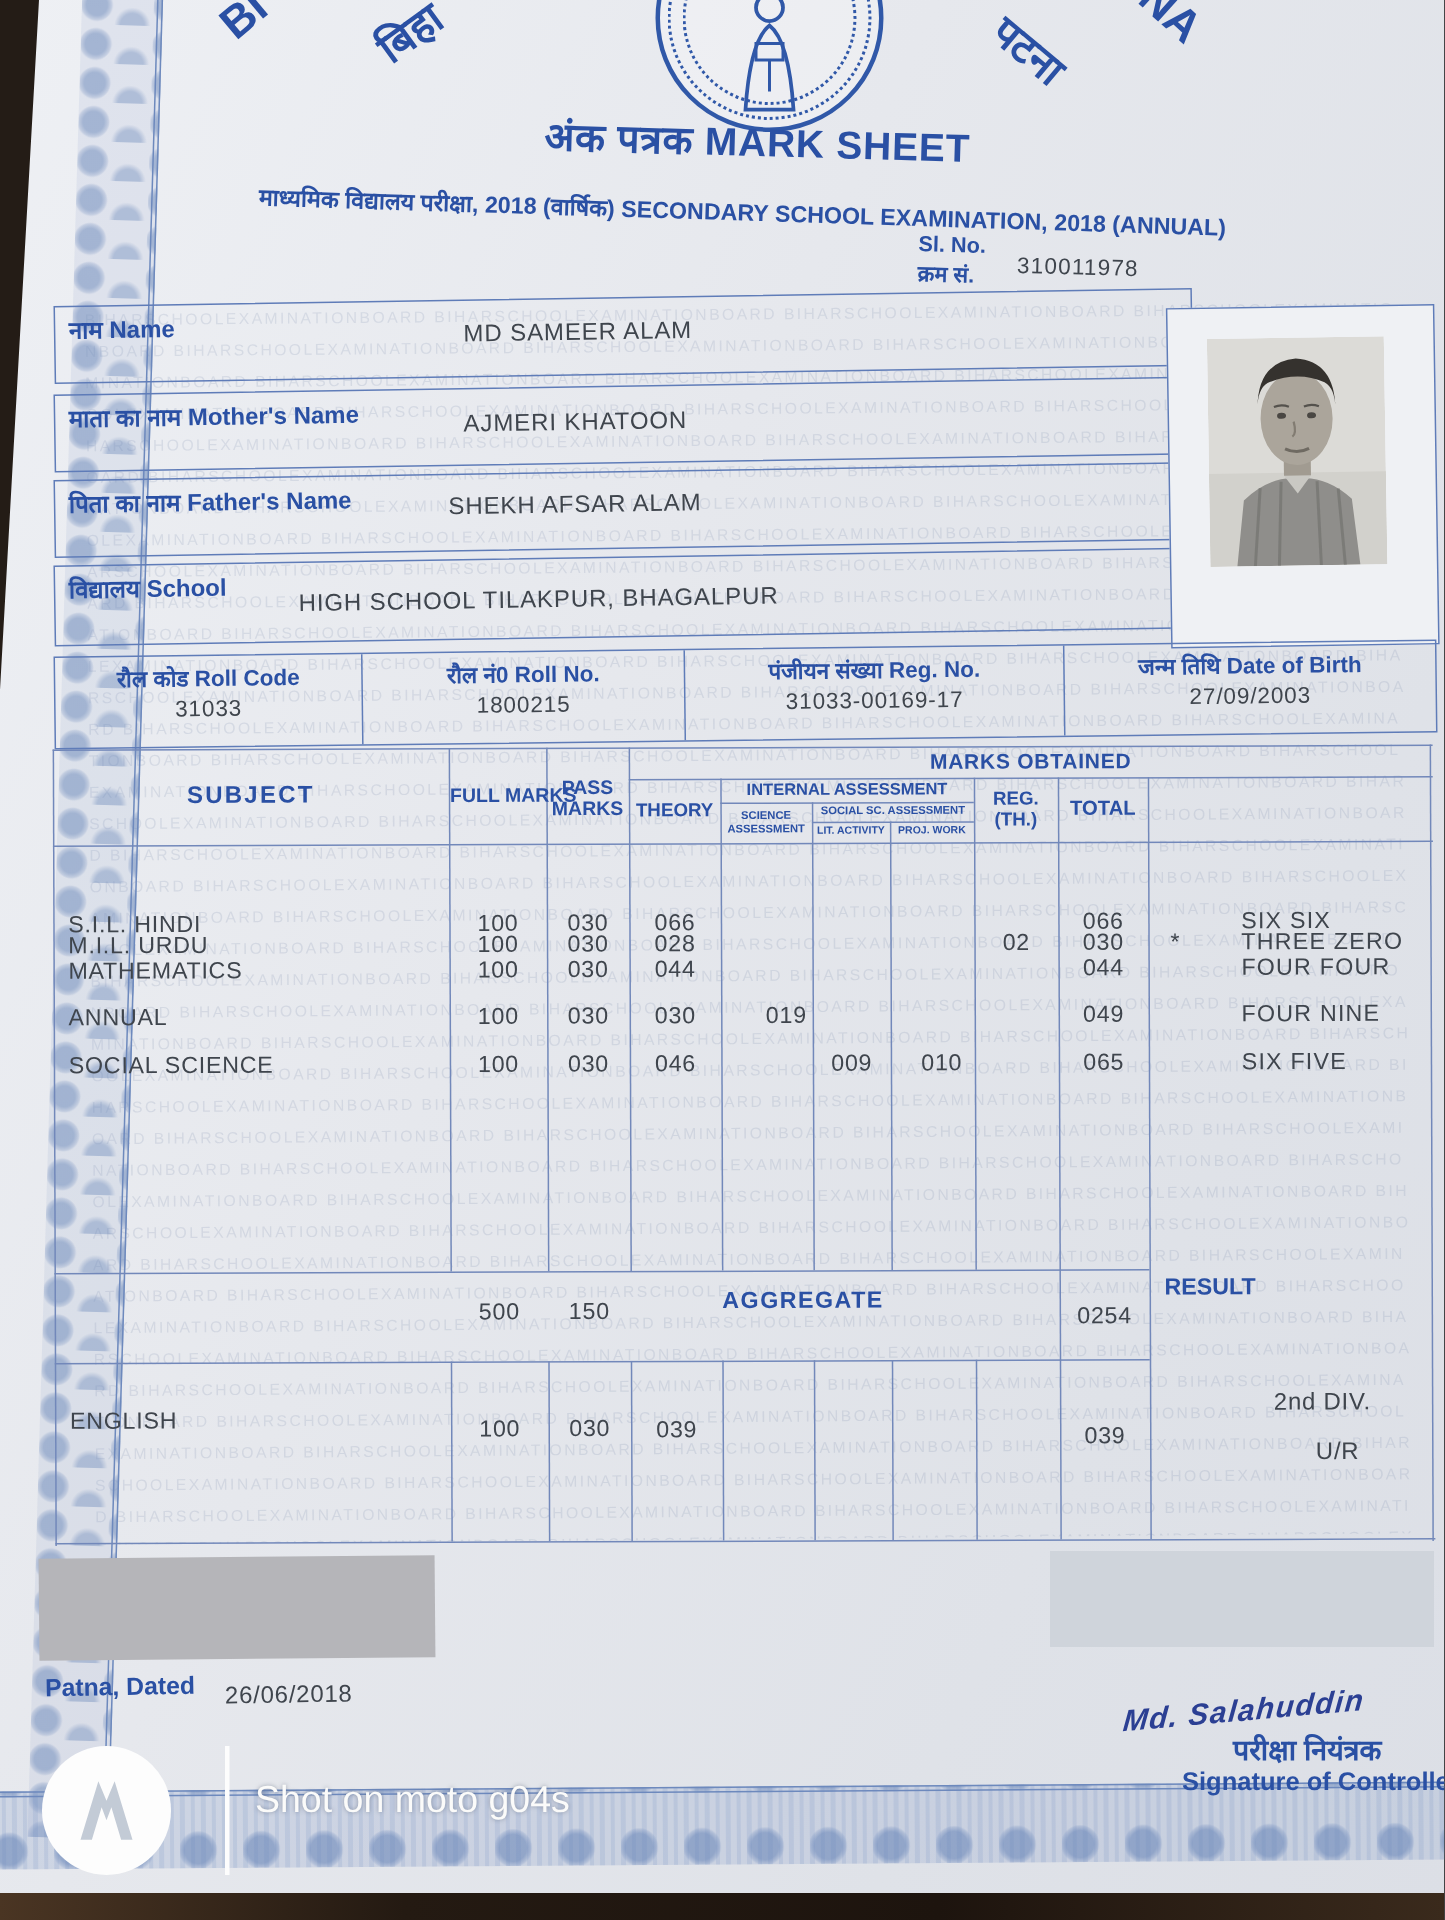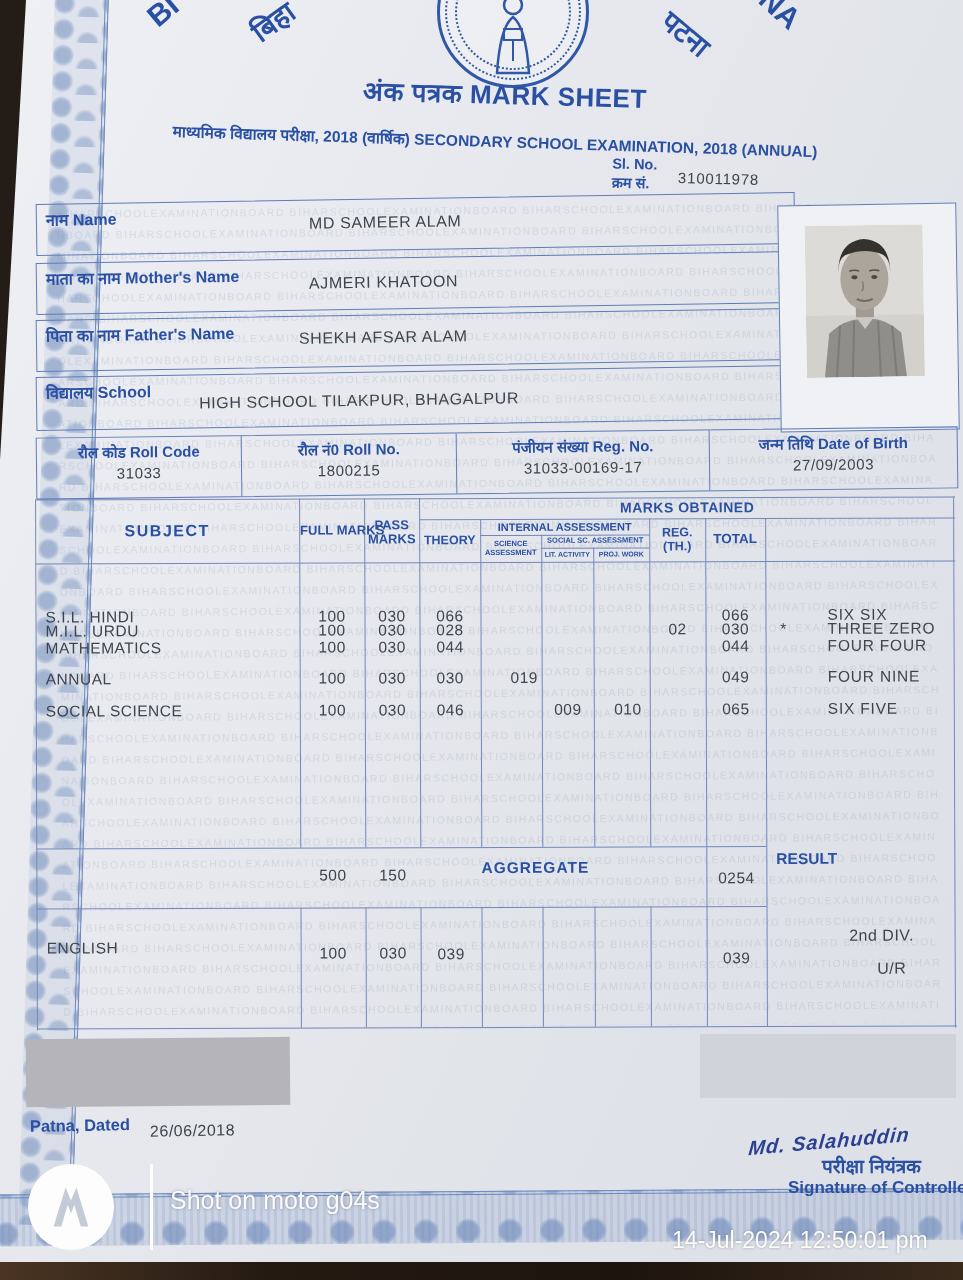--- a/index.html
+++ b/index.html
@@ -317,15 +317,14 @@
   <div class="dark-left"></div>
   <div class="dark-bottom"></div>
 
   <div class="moto-circle">
     <svg width="52" height="52" viewBox="0 0 48 48">
       <path d="M8 42 L19 6 L24 18 L29 6 L40 42 L33 42 L27 22 L24 30 L21 22 L15 42 Z" fill="#c3cbd6"></path>
     </svg>
   </div>
   <div class="cam-divider"></div>
   <div class="shot-on">Shot on moto g04s</div>
-  <div class="timestamp">14-Jul-2024 12:50:01 pm</div>
 
 </div>
 
 </body></html>

